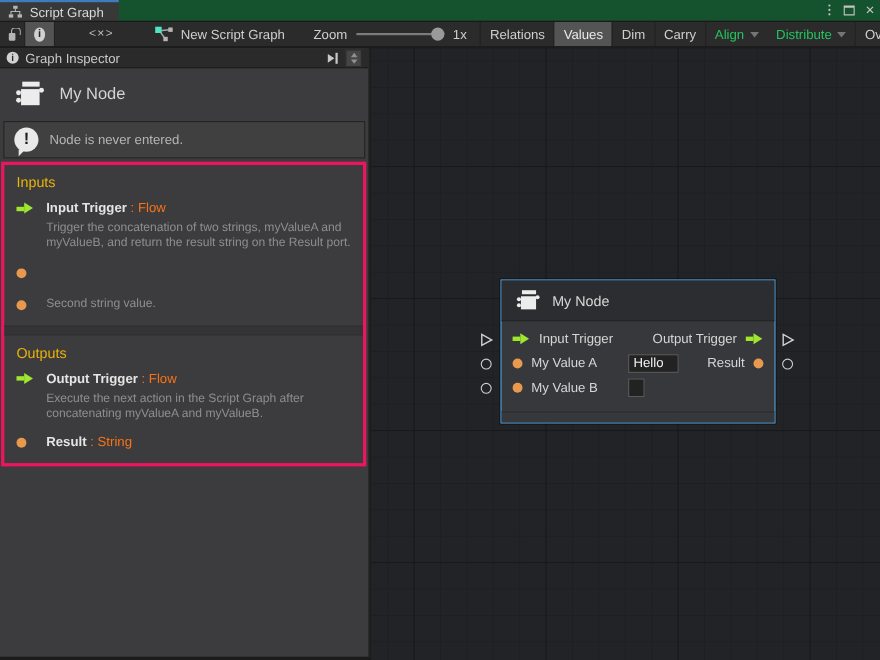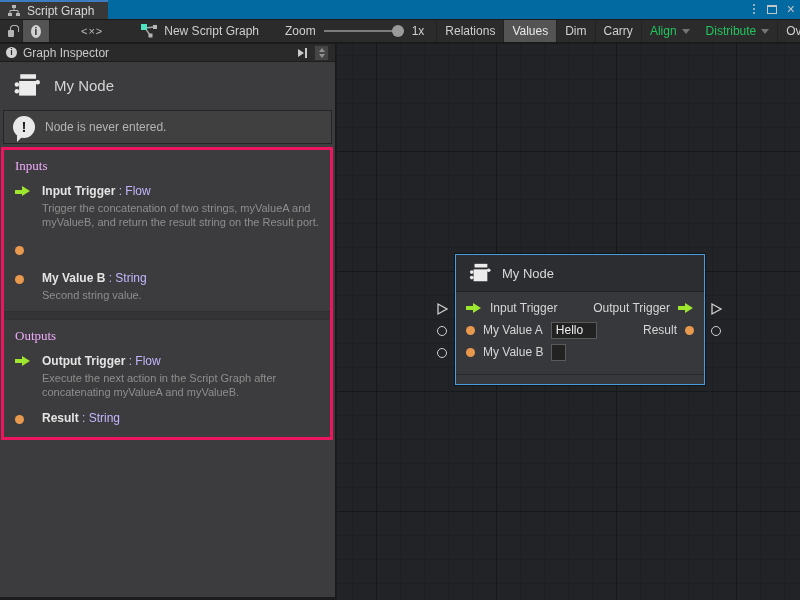--- a/index.html
+++ b/index.html
@@ -1,21 +1,21 @@
 <!DOCTYPE html>
 <html><head>
 <meta charset="utf-8">
 <style>
   * { margin:0; padding:0; box-sizing:border-box; }
   html,body { width:800px; height:600px; overflow:hidden; background:#1b1b1b;
     font-family:"Liberation Sans", sans-serif; -webkit-font-smoothing:antialiased; }
   .app { position:relative; width:800px; height:600px; }
 
   
-  .tabstrip { position:absolute; top:0; left:0; right:0; height:19px; background:#0369a1; }
+  .tabstrip { position:absolute; top:0; left:0; right:0; height:19px; background:#14532d; }
   .tab { position:absolute; left:0; top:0; height:19px; padding:0 14px 0 7px; background:#383838;
     border-top:2px solid #3e7cc0; display:flex; align-items:center; gap:6px;
     color:#d8d8d8; font-size:12px; }
   .win-controls { position:absolute; right:5px; top:2px; display:flex; align-items:center; gap:10px; height:14px; }
   .menu-dots { display:flex; flex-direction:column; gap:2px; padding:1px 2px; cursor:pointer; }
   .menu-dots i { width:2px; height:2px; border-radius:50%; background:#c4c4c4; display:block; }
   .maximize-box { width:10px; height:9px; border:1px solid #c4c4c4; border-top-width:2px; }
   .close-x { color:#c4c4c4; font-size:14px; line-height:12px; }
 
   
@@ -65,26 +65,26 @@
   .node-title-text { color:#d4d4d4; font-size:15px; }
 
   .warning-box { margin:2px 3px 0 3px; height:34px; background:#404040; border:1px solid #242424;
     display:flex; align-items:center; gap:10px; padding:0 9px; color:#b4b4b4; font-size:12px; }
   .warn-icon { position:relative; flex:0 0 auto; width:22px; height:22px; border-radius:50%; background:#e9e9e9;
     color:#1e1e1e; font-weight:bold; font-size:15px; text-align:center; line-height:22px; }
   .warn-icon::after { content:''; position:absolute; bottom:-4px; left:4px; width:0; height:0;
     border-top:6px solid #e9e9e9; border-right:6px solid transparent; }
 
   .doc-box { margin:3px 2px 0 1px; border:3px solid #ed155d; background:#3c3c3e; }
-  .sec-heading { padding:8px 11px 7px 11px; color:#f0abfc; font-size:13px;font-family:Liberation Serif, serif; }
+  .sec-heading { padding:8px 11px 7px 11px; color:#eab308; font-size:13px; }
   .entry { display:flex; padding:0 10px 0 11px; margin-bottom:9px; }
   .entry-icon-col { flex:0 0 27px; padding-top:2px; }
   .entry-text { flex:1; }
   .pname { color:#e4e4e4; font-size:12px; font-weight:bold; }
-  .ptype { color:#c4b5fd; font-size:12px; font-weight:normal; }
+  .ptype { color:#f97316; font-size:12px; font-weight:normal; }
   .pdesc { color:#8e8e8e; font-size:11px; line-height:1.3; margin-top:2px; }
   .sec-gap { height:9px; background:#343436; border-top:1px solid #303032; border-bottom:1px solid #303032; }
 
   .flow-icon { position:relative; display:inline-block; width:16px; height:11px; }
   .flow-icon::before { content:''; position:absolute; left:0; top:3.5px; width:7px; height:4px; background:#9fe62e; }
   .flow-icon::after { content:''; position:absolute; left:7px; top:0; width:0; height:0;
     border-top:5.5px solid transparent; border-bottom:5.5px solid transparent; border-left:8px solid #9fe62e; }
   .dot-icon { display:inline-block; width:9px; height:9px; border-radius:50%; background:#e9994e; }
 
   
@@ -98,21 +98,21 @@
     background-position:39px 107px, 39px 107px, 15px 11px, 15px 11px; }
 
   .node { position:absolute; left:118px; top:210px; width:250px; height:131px;
     border:1.5px solid #4a9ede; background:#37383b; box-shadow:0 0 0 1px rgba(0,0,0,0.45); }
   .node-header { height:37px; background:#2c2d30; border-bottom:1px solid #232427;
     display:flex; align-items:center; gap:10px; padding:0 12px; color:#d8d8d8; font-size:13px; }
   .node-body { padding-top:5px; }
   .nrow { height:22px; display:flex; align-items:center; gap:8px; padding:0 10px; color:#d6d6d6; font-size:12px; }
   .nrow .spacer { flex:1; }
   .port-field { background:#222; border:1px solid #5a5a5a; color:#efefef; font-size:12px;
-    font-family:"Liberation Sans", sans-serif; height:17px; padding:0 4px; width:46px; outline:none; }
+    font-family:"Liberation Sans", sans-serif; height:17px; padding:0 4px; width:46px; outline:none;margin-left:20px; }
   .port-field.small { width:15px; }
   .node-footer { position:absolute; left:0; right:0; bottom:0; height:10px; border-top:1px solid #2a2b2e; background:#37383b; }
 
   .outer-port { position:absolute; }
   .circle-port { width:10px; height:10px; border:1.5px solid #cfcfcf; border-radius:50%; background:transparent; }
 </style>
 </head>
 <body>
 
 <div class="app">
@@ -234,21 +234,20 @@
           </div>
         </div>
 
         <div class="entry">
           <div class="entry-icon-col"><span class="dot-icon"></span></div>
         </div>
 
         <div class="entry">
           <div class="entry-icon-col"><span class="dot-icon"></span></div>
           <div class="entry-text">
-            <div><span class="pname">My Value B</span><span class="ptype"> : String</span></div>
             <div class="pdesc">Second string value.</div>
           </div>
         </div>
       </div>
 
       <div class="sec-gap"></div>
 
       <div class="section">
         <div class="sec-heading">Outputs</div>
 

